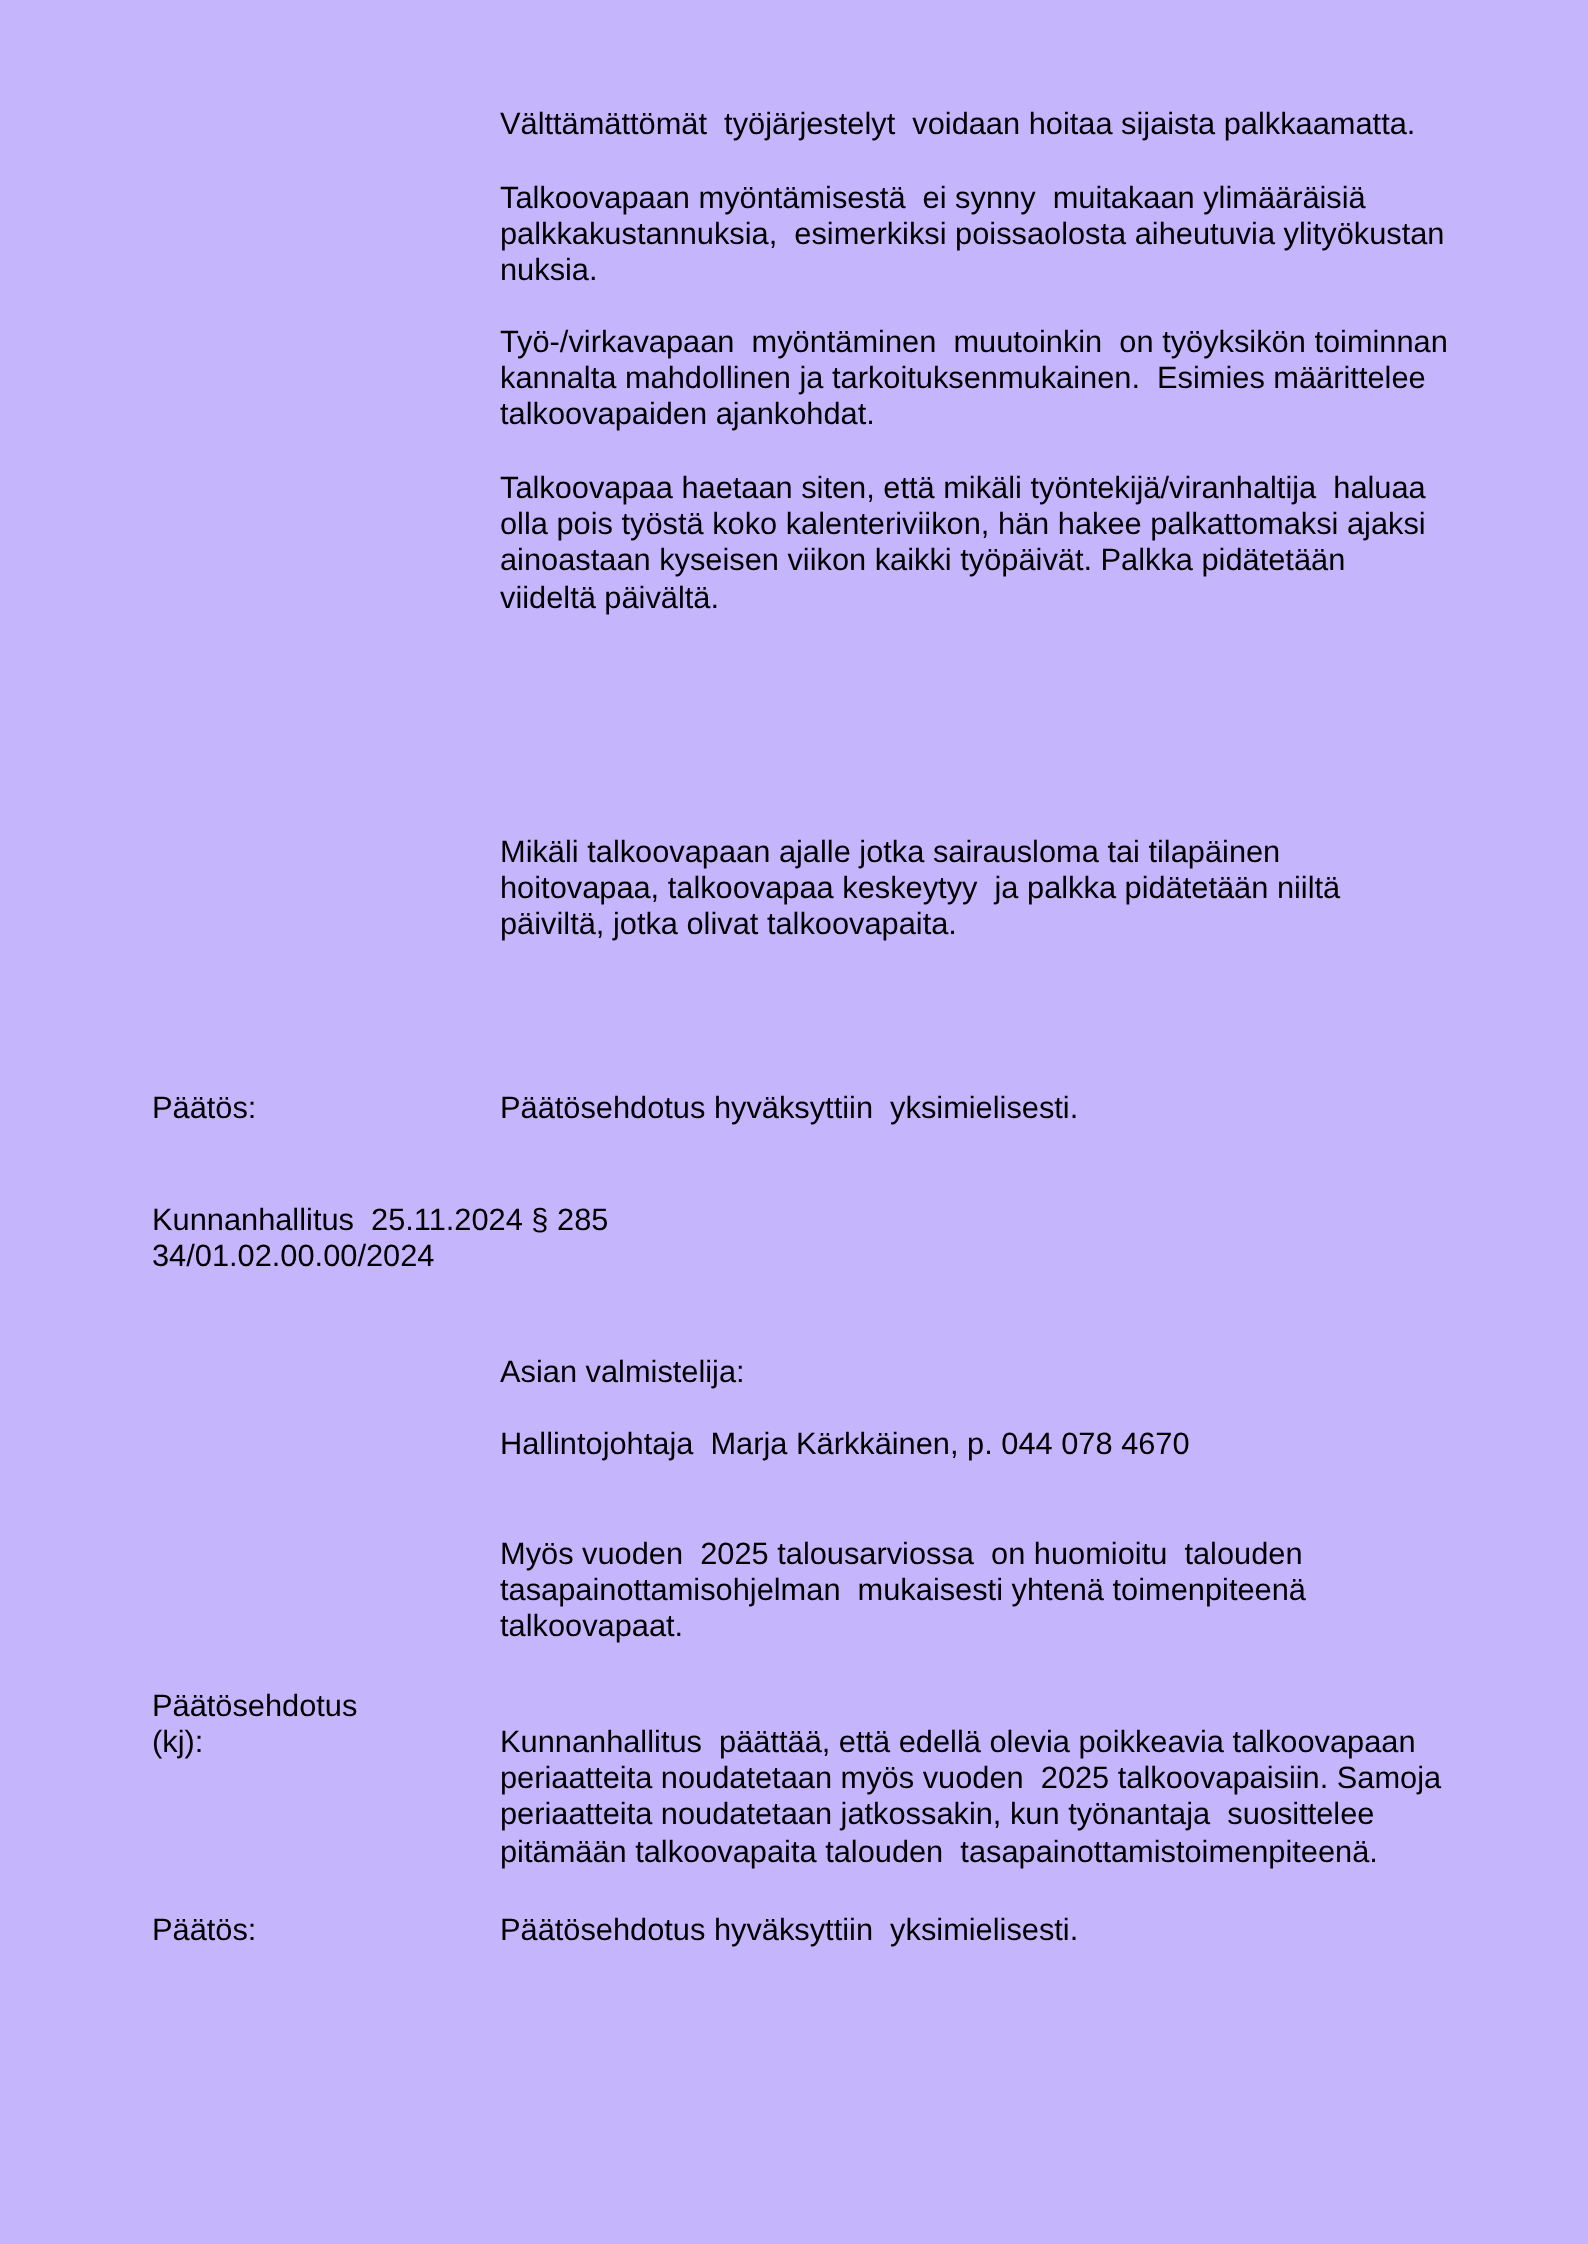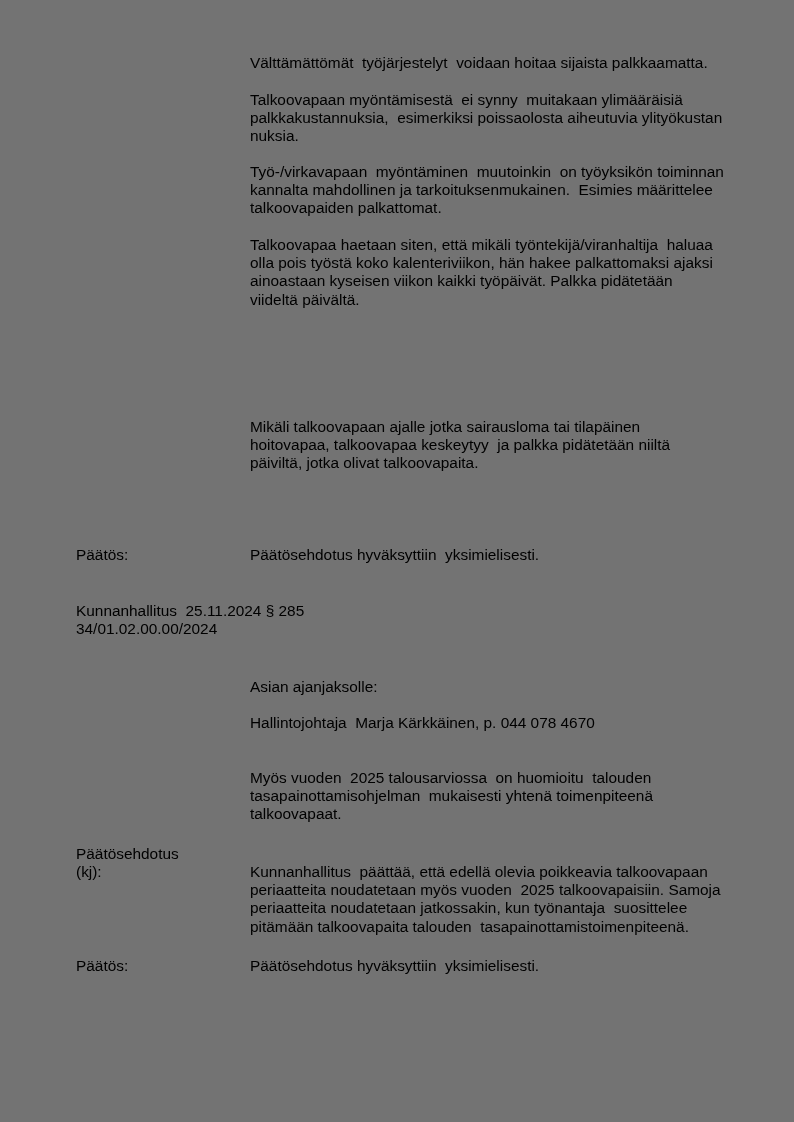--- a/index.html
+++ b/index.html
@@ -4,21 +4,21 @@
 <style>
   html, body {
     margin: 0;
     padding: 0;
     background: #ffffff;
   }
   .page {
     position: relative;
     width: 794px;
     height: 1122px;
-    background: #737373;
+    background: #c4b5fd;
     font-family: "Liberation Sans", sans-serif;
     font-size: 15.4px;
     line-height: 18.2px;
     color: #000000;
     overflow: hidden;
   }
   .block {
     position: absolute;
     white-space: pre;
   }
@@ -31,40 +31,40 @@
 <div class="page">
 
   <div class="block body-col" style="top:54px">Välttämättömät  työjärjestelyt  voidaan hoitaa sijaista palkkaamatta.</div>
 
   <div class="block body-col" style="top:91px">Talkoovapaan myöntämisestä  ei synny  muitakaan ylimääräisiä
 palkkakustannuksia,  esimerkiksi poissaolosta aiheutuvia ylityökustan
 nuksia.</div>
 
   <div class="block body-col" style="top:163px">Työ-/virkavapaan  myöntäminen  muutoinkin  on työyksikön toiminnan
 kannalta mahdollinen ja tarkoituksenmukainen.  Esimies määrittelee
-talkoovapaiden palkattomat.</div>
+talkoovapaiden ajankohdat.</div>
 
   <div class="block body-col" style="top:236px">Talkoovapaa haetaan siten, että mikäli työntekijä/viranhaltija  haluaa
 olla pois työstä koko kalenteriviikon, hän hakee palkattomaksi ajaksi
 ainoastaan kyseisen viikon kaikki työpäivät. Palkka pidätetään
 viideltä päivältä.</div>
 
 
   <div class="block body-col" style="top:418px">Mikäli talkoovapaan ajalle jotka sairausloma tai tilapäinen
 hoitovapaa, talkoovapaa keskeytyy  ja palkka pidätetään niiltä
 päiviltä, jotka olivat talkoovapaita.</div>
 
 
   <div class="block label-col" style="top:546px">Päätös:</div>
   <div class="block body-col" style="top:546px">Päätösehdotus hyväksyttiin  yksimielisesti.</div>
 
   <div class="block label-col" style="top:602px">Kunnanhallitus  25.11.2024 § 285</div>
   <div class="block label-col" style="top:620px">34/01.02.00.00/2024</div>
 
-  <div class="block body-col" style="top:678px">Asian ajanjaksolle:</div>
+  <div class="block body-col" style="top:678px">Asian valmistelija:</div>
   <div class="block body-col" style="top:714px">Hallintojohtaja  Marja Kärkkäinen, p. 044 078 4670</div>
 
   <div class="block body-col" style="top:769px">Myös vuoden  2025 talousarviossa  on huomioitu  talouden
 tasapainottamisohjelman  mukaisesti yhtenä toimenpiteenä
 talkoovapaat.</div>
 
   <div class="block label-col" style="top:845px">Päätösehdotus
 (kj):</div>
   <div class="block body-col" style="top:863px">Kunnanhallitus  päättää, että edellä olevia poikkeavia talkoovapaan
 periaatteita noudatetaan myös vuoden  2025 talkoovapaisiin. Samoja

